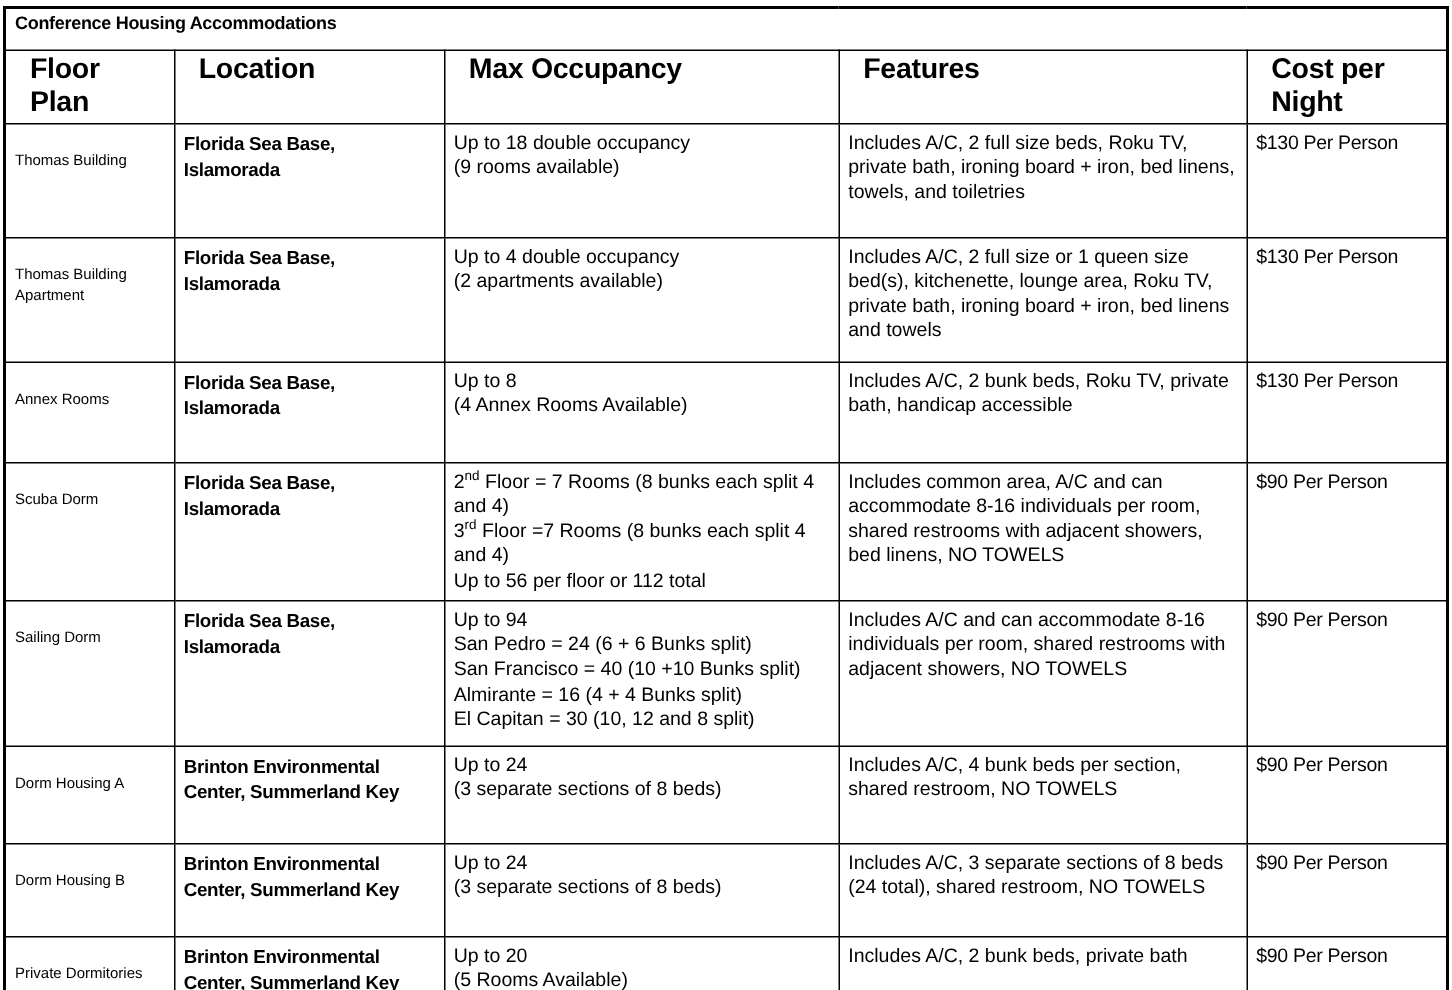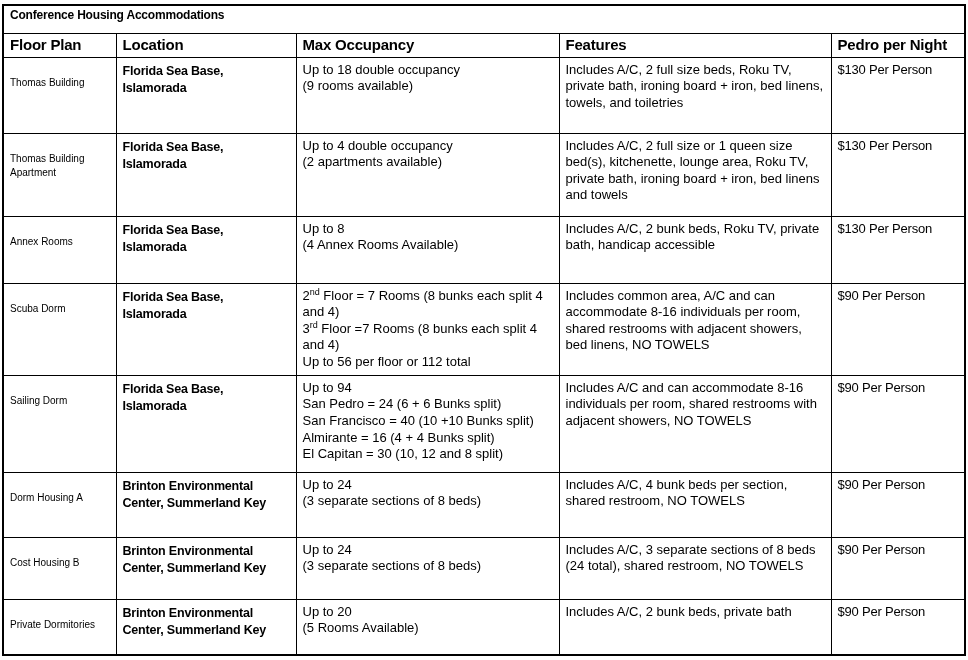--- a/index.html
+++ b/index.html
@@ -24,23 +24,23 @@
     overflow: hidden;
   }
   tr.title-row th {
     font-size: 12px;
     font-weight: bold;
     padding: 2px 6px 3px 6px;
     letter-spacing: -0.2px;
     height: 28px;
   }
   tr.header-row th {
-    font-size: 15px;
+    font-size: 19px;
     font-weight: bold;
-    padding: 2px 6px;
+    padding: 2px 16px;
     height: 24px;
     letter-spacing: -0.2px;
   }
   td { padding: 4px 6px; font-size: 13px; line-height: 1.28; }
   td.floor-plan { font-size: 10px; line-height: 1.45; padding-top: 18px; }
   td.location { font-weight: bold; font-size: 12.5px; letter-spacing: -0.2px; line-height: 1.4; padding-top: 5px; }
   td.cost { letter-spacing: -0.2px; margin-left: 40px; }
   sup { font-size: 9px; line-height: 0; vertical-align: super; }
   tbody tr:nth-child(1) { height: 76px; }
   tbody tr:nth-child(2) { height: 83px; }
@@ -64,21 +64,21 @@
   </colgroup>
   <thead>
     <tr class="title-row">
       <th colspan="5">Conference Housing Accommodations</th>
     </tr>
     <tr class="header-row">
       <th>Floor Plan</th>
       <th>Location</th>
       <th>Max Occupancy</th>
       <th>Features</th>
-      <th>Pedro per Night</th>
+      <th>Cost per Night</th>
     </tr>
   </thead>
   <tbody id="rows">
       <tr>
         <td class="floor-plan">Thomas Building</td>
         <td class="location">
           <div class="line">Florida Sea Base,</div>
           <div class="line">Islamorada</div>
         </td>
         <td class="max-occupancy">
@@ -151,21 +151,21 @@
           <div class="line">Center, Summerland Key</div>
         </td>
         <td class="max-occupancy">
           <div class="line">Up to 24</div>
           <div class="line">(3 separate sections of 8 beds)</div>
         </td>
         <td class="features">Includes A/C, 4 bunk beds per section, shared restroom, NO TOWELS</td>
         <td class="cost">$90 Per Person</td>
       </tr>
       <tr>
-        <td class="floor-plan">Cost Housing B</td>
+        <td class="floor-plan">Dorm Housing B</td>
         <td class="location">
           <div class="line">Brinton Environmental</div>
           <div class="line">Center, Summerland Key</div>
         </td>
         <td class="max-occupancy">
           <div class="line">Up to 24</div>
           <div class="line">(3 separate sections of 8 beds)</div>
         </td>
         <td class="features">Includes A/C, 3 separate sections of 8 beds (24 total), shared restroom, NO TOWELS</td>
         <td class="cost">$90 Per Person</td>

